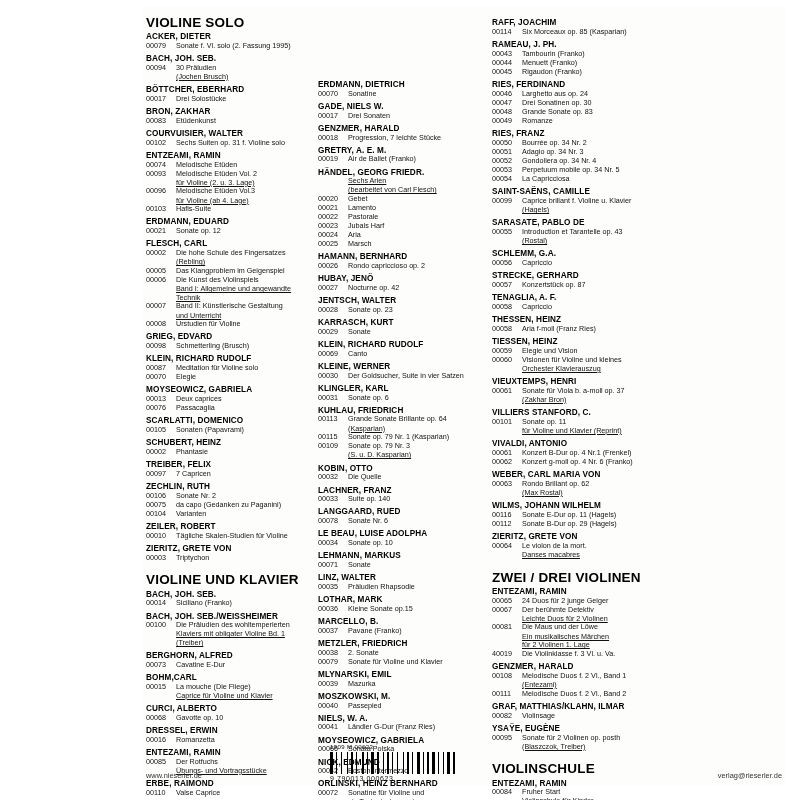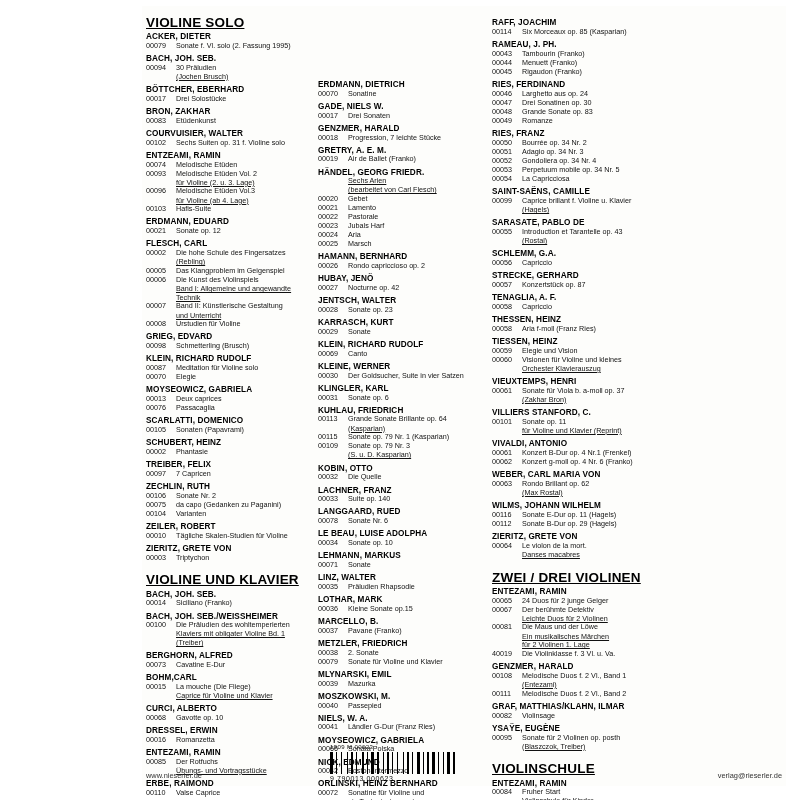--- a/index.html
+++ b/index.html
@@ -32,21 +32,20 @@
   .col1 { left: 146px; width: 168px; }
   .col2 { left: 318px; width: 170px; }
   .col3 { left: 492px; width: 178px; }
 
   .sec-title {
     font-size: 13.5px;
     font-weight: bold;
     letter-spacing: .2px;
     margin: 0 0 5px 0;
     color: #000;
-    text-decoration: underline;
   }
   .sec-title.mt { margin-top: 13px; }
 
   .composer {
     font-size: 8.2px;
     font-weight: bold;
     margin-top: 3.5px;
     margin-bottom: 0.5px;
     letter-spacing: .1px;
     color: #000;

